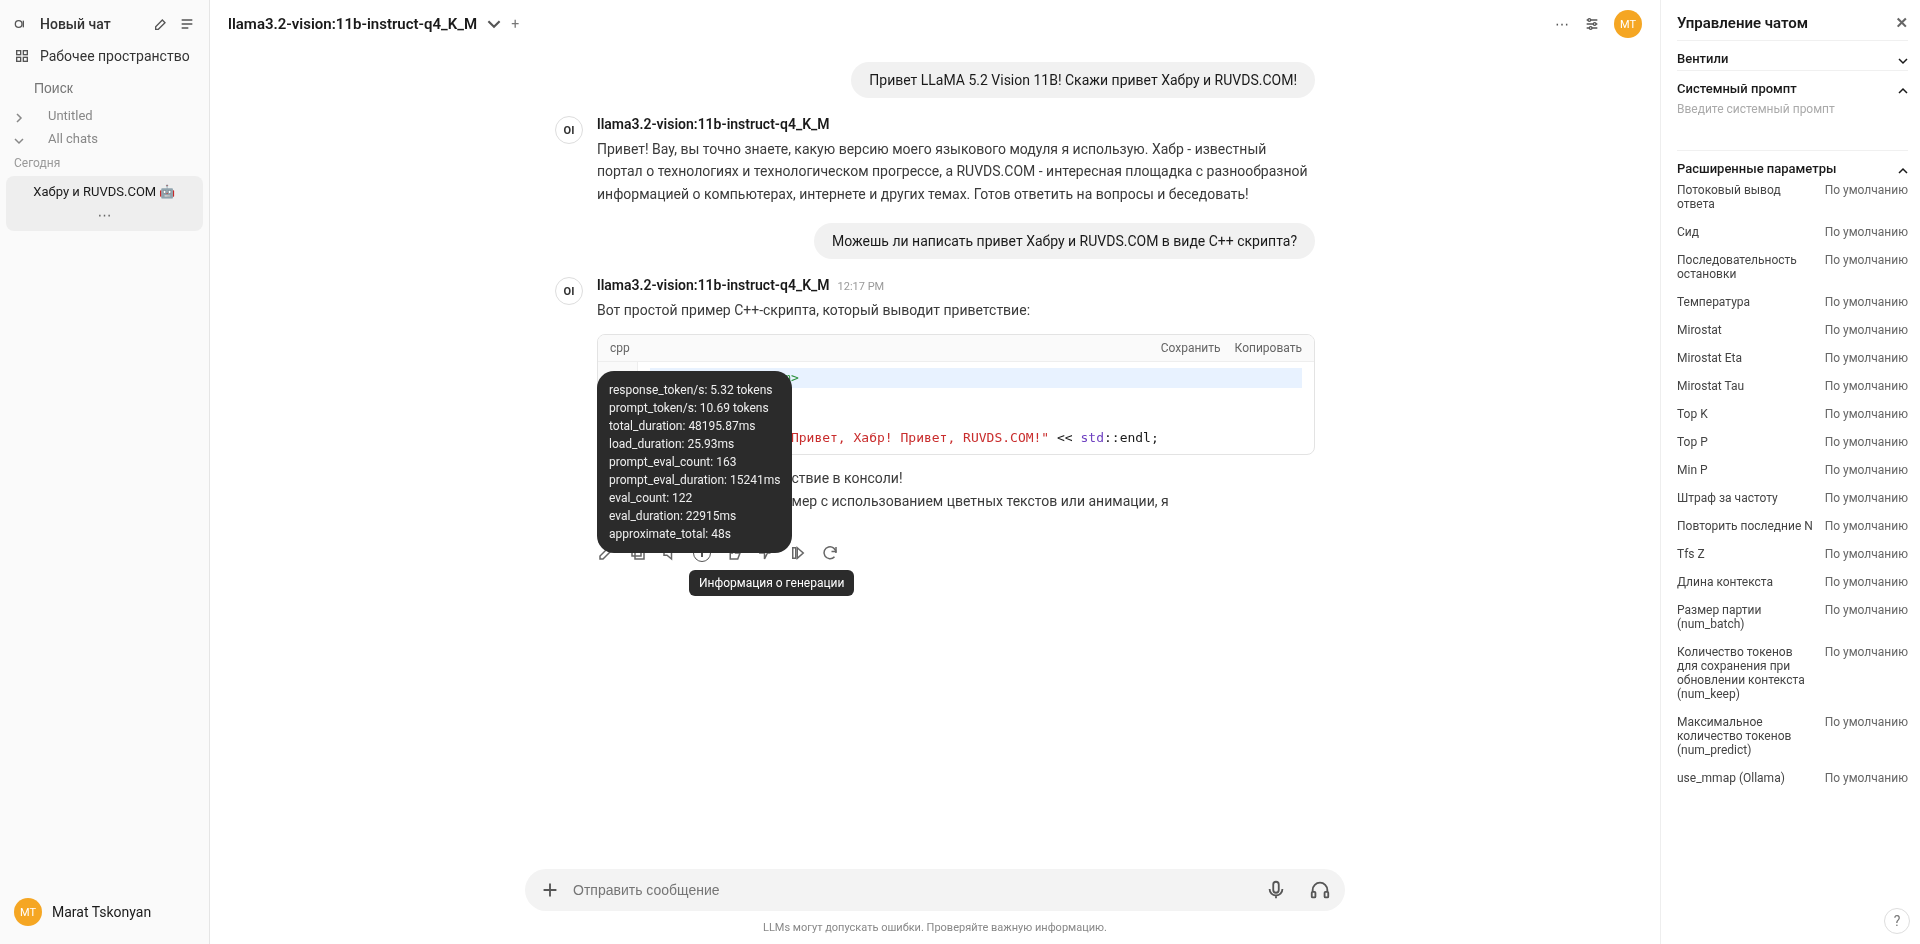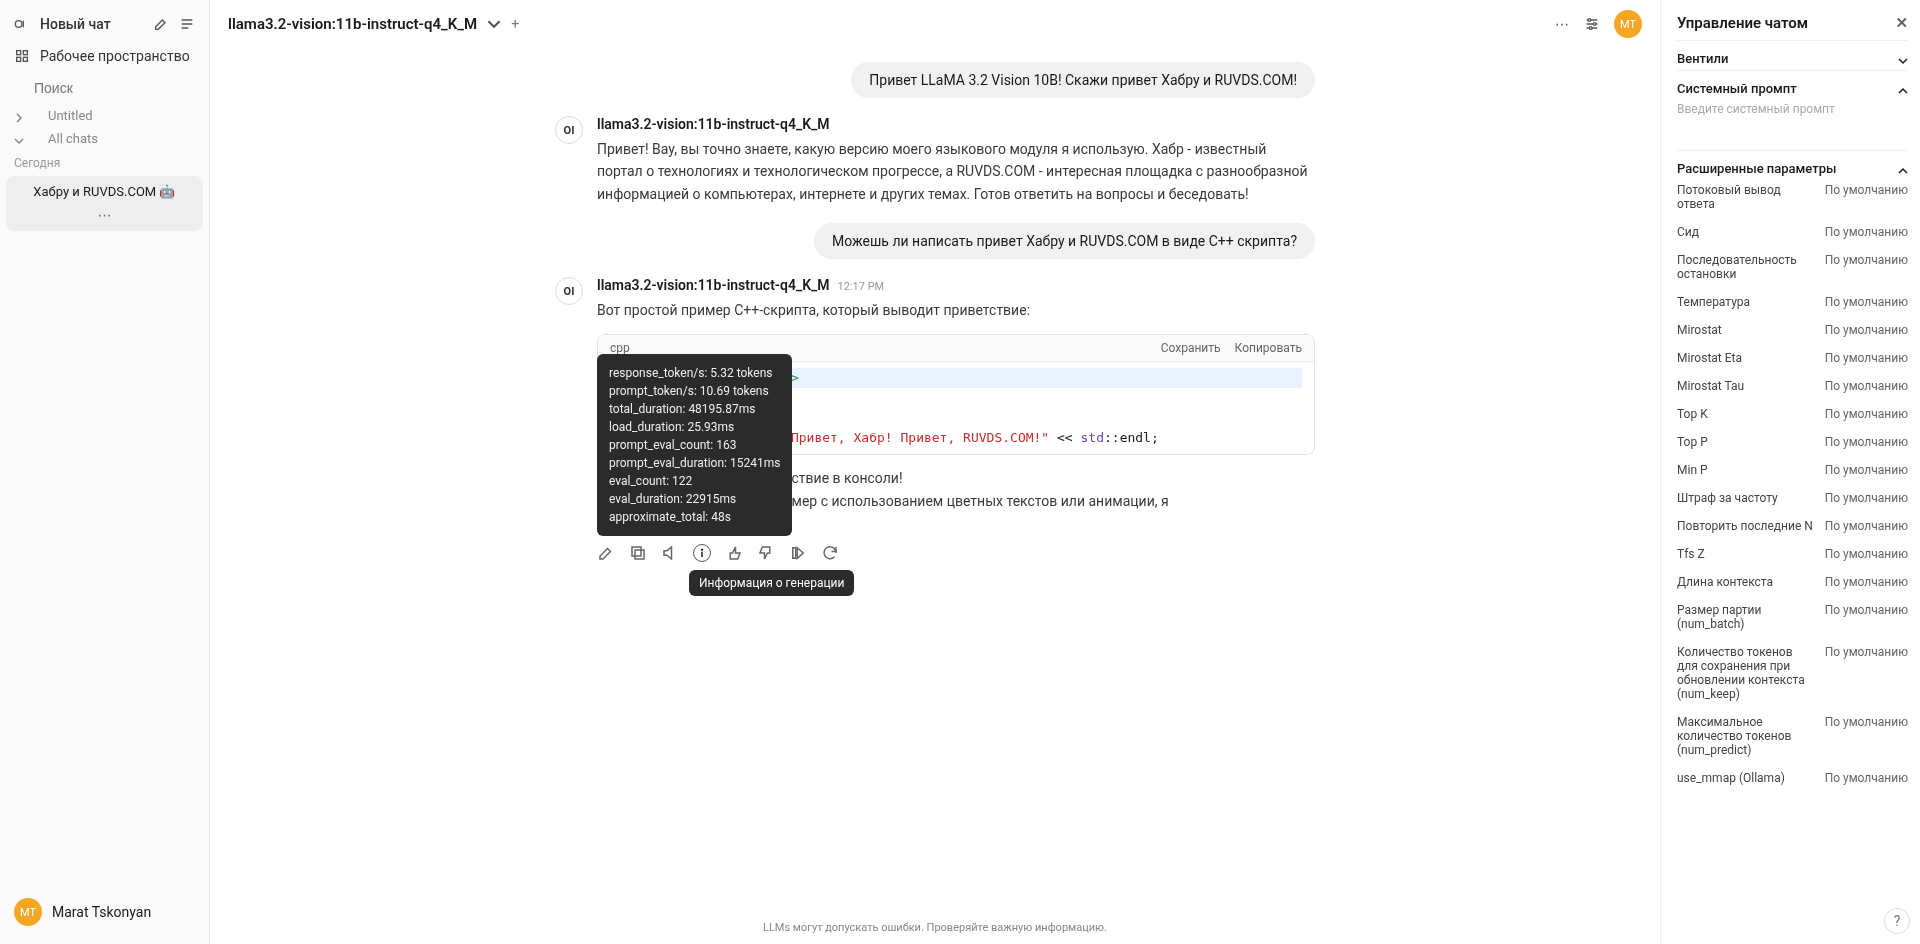--- a/index.html
+++ b/index.html
@@ -40,21 +40,21 @@
 .code-lines { padding: 6px 12px; flex: 1; white-space: pre; overflow: auto; }
 .code-lines .hl { background: #e8f2ff; display: inline-block; width: 100%; }
 .tok-pp { color: #555; }
 .tok-inc { color: #2a8f3a; }
 .tok-kw { color: #6f42c1; }
 .tok-type { color: #005cc5; }
 .tok-str { color: #c92d2d; }
 .tok-ns { color: #6f42c1; }
 .action-row { display: flex; gap: 14px; margin-top: 10px; color: #666; position: relative; }
 .action-row .act { cursor: pointer; width: 18px; height: 18px; display: inline-flex; align-items: center; justify-content: center; }
-.tooltip-box { position: absolute; bottom: 26px; left: 0; background: #2b2b2b; color: #eee; padding: 10px 12px; border-radius: 6px; font-size: 12px; line-height: 1.5; white-space: nowrap; z-index: 10; }
+.tooltip-box { position: absolute; bottom: 9px; left: 0; background: #2b2b2b; color: #eee; padding: 10px 12px; border-radius: 17px; font-size: 12px; line-height: 1.5; white-space: nowrap; z-index: 10; }
 .tooltip-label { position: absolute; top: 26px; left: 52px; background: #2b2b2b; color: #fff; padding: 6px 10px; border-radius: 6px; font-size: 12px; white-space: nowrap; margin-left: 40px; }
 .composer-wrap { padding: 8px 30px 4px; }
 .composer { max-width: 820px; margin: 0 auto; display: flex; align-items: center; gap: 12px; background: #f3f3f3; border-radius: 22px; padding: 10px 14px; }
 .composer input { flex: 1; border: none; background: transparent; outline: none; font-size: 14px; color: #666; }
 .composer .c-icon { width: 22px; height: 22px; display: inline-flex; align-items: center; justify-content: center; color: #555; cursor: pointer; }
 .footer-note { text-align: center; font-size: 11px; color: #888; padding: 6px 0 10px; }
 .rightpanel { width: 260px; border-left: 1px solid #eee; padding: 10px 12px 10px 16px; background: #fff; overflow: auto; font-size: 13px; }
 .rp-titlebar { display: flex; align-items: center; justify-content: space-between; padding: 4px 0 8px; font-weight: 600; font-size: 15px; }
 .rp-close { cursor: pointer; color: #666; }
 .rp-section { border-top: 1px solid #f0f0f0; padding: 10px 0 4px; }
@@ -162,21 +162,21 @@
           </svg>
         </span>
       <div class="avatar">MT</div>
     </div>
   </div>
 
   <div class="chat-scroll">
     <div class="chat-inner">
 
       <div class="user-bubble">
-        <span>Привет LLaMA 3.2 Vision 10B! Скажи привет Хабру и RUVDS.COM!</span>
+        <span>Привет LLaMA 5.2 Vision 11B! Скажи привет Хабру и RUVDS.COM!</span>
       </div>
 
       <div class="msg">
         <div class="msg-avatar">OI</div>
         <div class="msg-body">
           <div class="msg-head">
             <span class="msg-name">llama3.2-vision:11b-instruct-q4_K_M</span>
           </div>
           <div class="msg-text">Привет! Вау, вы точно знаете, какую версию моего языкового модуля я использую. Хабр - известный портал о технологиях и технологическом прогрессе, а RUVDS.COM - интересная площадка с разнообразной информацией о компьютерах, интернете и других темах. Готов ответить на вопросы и беседовать!</div>
         </div>
@@ -275,20 +275,43 @@
                 </svg>
               </span>
             <div class="tooltip-label">Информация о генерации</div>
           </div>
         </div>
       </div>
 
     </div>
   </div>
 
+  <div class="composer-wrap">
+    <div class="composer">
+      <span class="c-icon">
+          <svg viewBox="0 0 24 24">
+            <path d="M12 5v14M5 12h14" stroke="currentColor" stroke-width="2"></path>
+          </svg>
+        </span>
+      <input placeholder="Отправить сообщение" style="">
+      <span class="c-icon">
+          <svg viewBox="0 0 24 24">
+            <rect x="9" y="3" width="6" height="12" rx="3" fill="none" stroke="currentColor" stroke-width="2"></rect>
+            <path d="M5 11a7 7 0 0014 0M12 18v3" fill="none" stroke="currentColor" stroke-width="2"></path>
+          </svg>
+        </span>
+      <span class="c-icon" style="margin-left:10px;">
+          <svg viewBox="0 0 24 24">
+            <path d="M4 14v-2a8 8 0 0116 0v2" fill="none" stroke="currentColor" stroke-width="2"></path>
+            <rect x="3" y="14" width="4" height="6" rx="1" fill="none" stroke="currentColor" stroke-width="2"></rect>
+            <rect x="17" y="14" width="4" height="6" rx="1" fill="none" stroke="currentColor" stroke-width="2"></rect>
+          </svg>
+        </span>
+    </div>
+  </div>
   <div class="footer-note">LLMs могут допускать ошибки. Проверяйте важную информацию.</div>
 </div>
 
 <div class="rightpanel">
   <div class="rp-titlebar">
     <span>Управление чатом</span>
     <span class="rp-close">✕</span>
   </div>
   <div class="rp-section">
     <div class="rp-sec-head">

